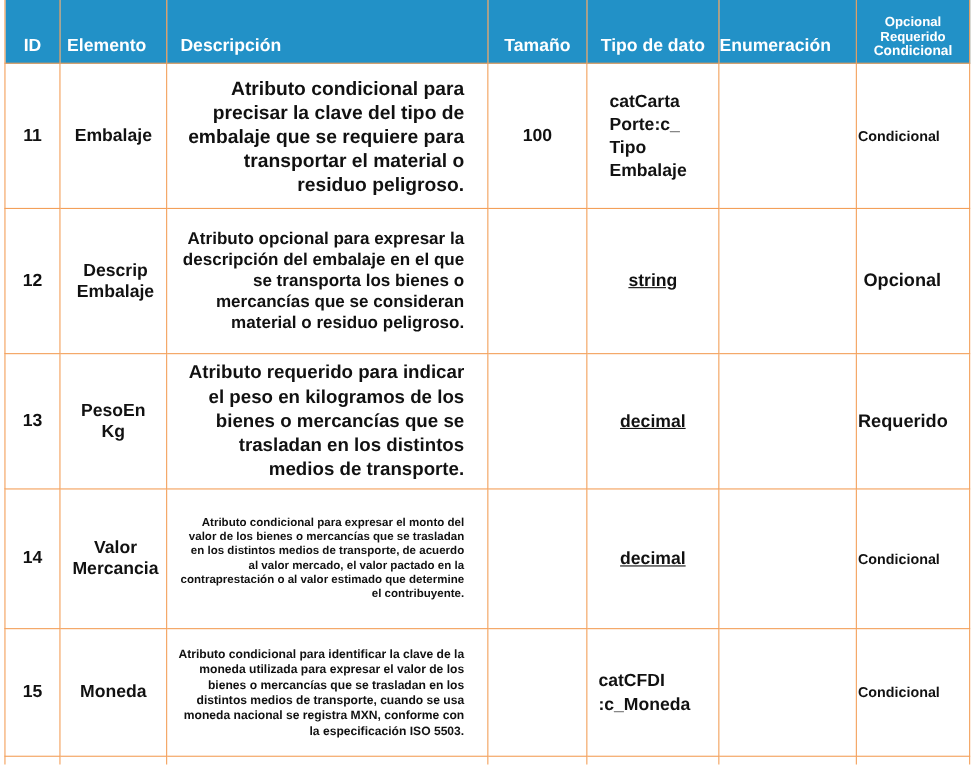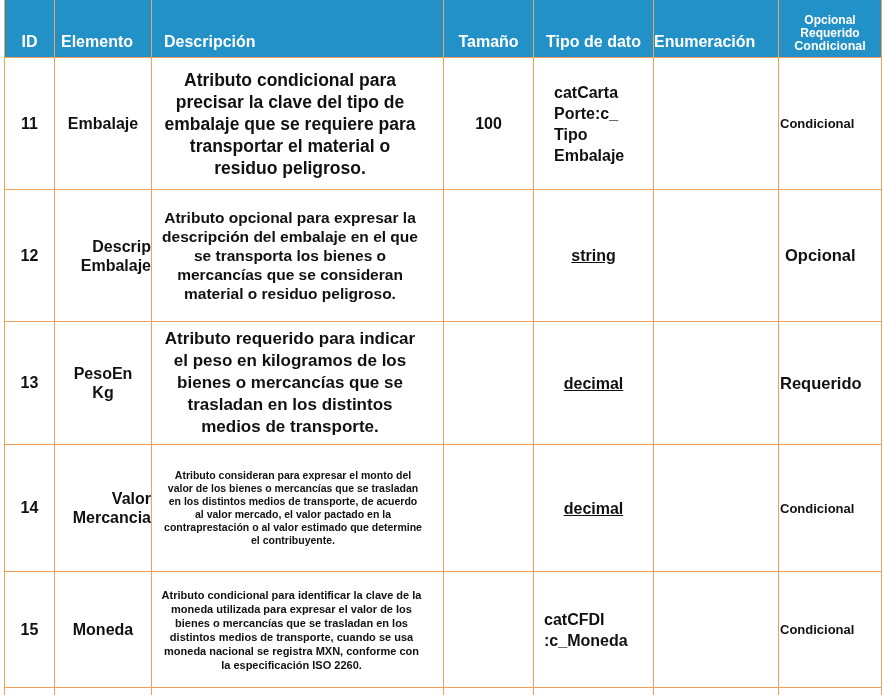--- a/index.html
+++ b/index.html
@@ -52,22 +52,22 @@
     col.c-id { width: 50px; }
     col.c-el { width: 97px; }
     col.c-desc { width: 292px; }
     col.c-size { width: 90px; }
     col.c-type { width: 120px; }
     col.c-enum { width: 125px; }
     col.c-req { width: 103px; }
 
     .tbl td.id { text-align: center; font-size: 16px; margin-left: 21px; }
     .tbl td.el { text-align: center; font-size: 16px; line-height: 19px; margin-left: 32px; }
-    .tbl td.el.left { text-align: right; padding-left: 6px; }
-    .tbl td.desc { padding-left: 6px; padding-right: 21px; text-align: center; }
+    .tbl td.el.left { text-align: center; padding-left: 6px; }
+    .tbl td.desc { padding-left: 6px; padding-right: 21px; text-align: right; }
     .tbl td.size { text-align: center; font-size: 16px; }
     .tbl td.type { text-align: left; font-size: 16px; line-height: 21px; padding-left: 23px; }
     .tbl td.type.center { text-align: center; padding-left: 0; text-decoration: underline; }
     .tbl td.enum { }
     .tbl td.req { text-align: left; padding-left: 1px; white-space: nowrap; }
 
     .desc-lg { font-size: 17.5px; line-height: 22px; }
     .desc-md { font-size: 15px; line-height: 18px; }
     .desc-sm { font-size: 10.5px; line-height: 13px; }
     .desc-xs { font-size: 11px; line-height: 14px; }
@@ -134,30 +134,30 @@
       <td class="el" style="padding:0 14px">PesoEn Kg</td>
       <td class="desc desc-lg" style="font-size:17px;line-height:22px">Atributo requerido para indicar el peso en kilogramos de los bienes o mercancías que se trasladan en los distintos medios de transporte.</td>
       <td class="size"></td>
       <td class="type center">decimal</td>
       <td class="enum"></td>
       <td class="req req-lg">Requerido</td>
     </tr>
     <tr class="r14">
       <td class="id">14</td>
       <td class="el left" style="padding-left:4px;padding-right:0">Valor Mercancia</td>
-      <td class="desc desc-sm" style="padding-left:12px">Atributo consideran para expresar el monto del valor de los bienes o mercancías que se trasladan en los distintos medios de transporte, de acuerdo al valor mercado, el valor pactado en la contraprestación o al valor estimado que determine el contribuyente.</td>
+      <td class="desc desc-sm" style="padding-left:12px">Atributo condicional para expresar el monto del valor de los bienes o mercancías que se trasladan en los distintos medios de transporte, de acuerdo al valor mercado, el valor pactado en la contraprestación o al valor estimado que determine el contribuyente.</td>
       <td class="size"></td>
       <td class="type center">decimal</td>
       <td class="enum"></td>
       <td class="req req-sm">Condicional</td>
     </tr>
     <tr class="r15">
       <td class="id">15</td>
       <td class="el">Moneda</td>
-      <td class="desc desc-xs" style="padding-left:9px">Atributo condicional para identificar la clave de la moneda utilizada para expresar el valor de los bienes o mercancías que se trasladan en los distintos medios de transporte, cuando se usa moneda nacional se registra MXN, conforme con la especificación ISO 2260.</td>
+      <td class="desc desc-xs" style="padding-left:9px">Atributo condicional para identificar la clave de la moneda utilizada para expresar el valor de los bienes o mercancías que se trasladan en los distintos medios de transporte, cuando se usa moneda nacional se registra MXN, conforme con la especificación ISO 5503.</td>
       <td class="size"></td>
       <td class="type" style="padding-left:10px;padding-right:32px">catCFDI :c_Moneda</td>
       <td class="enum"></td>
       <td class="req req-sm">Condicional</td>
     </tr>
     <tr class="r16">
       <td></td>
       <td></td>
       <td></td>
       <td></td>

